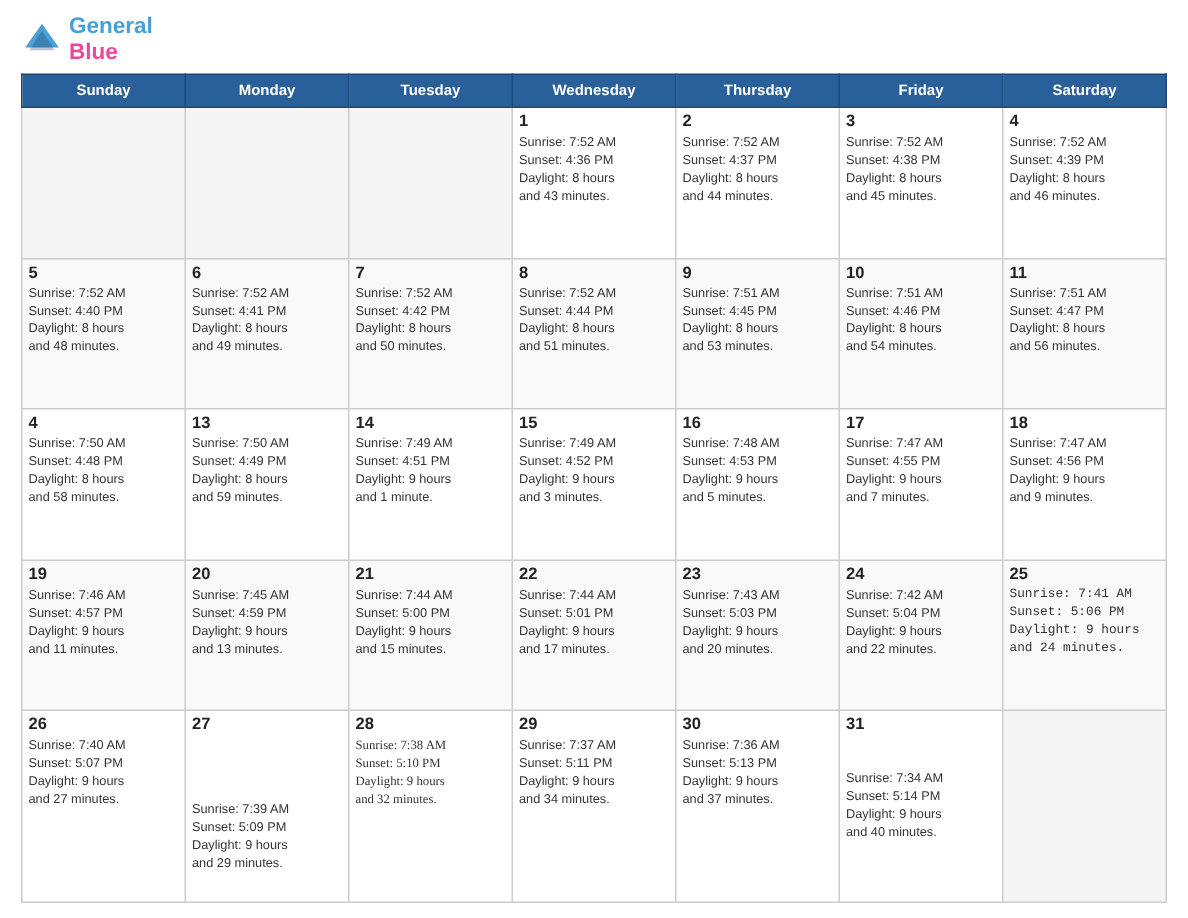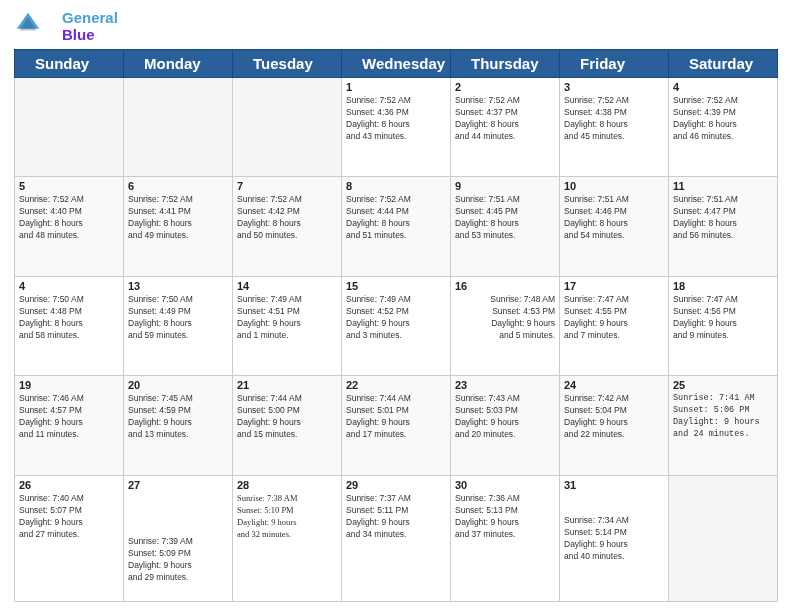--- a/index.html
+++ b/index.html
@@ -18,21 +18,22 @@
       flex-direction: column;
     }
     .header {
       display: flex;
       align-items: flex-start;
       justify-content: space-between;
       margin-bottom: 6px;
     }
     .logo {
       display: flex;
-      gap: 20px;
+      align-items: center;
+      gap: 4px;
     }
     .logo-text {
       font-size: 15px;
       font-weight: bold;
       color: #1a3a6b;
       line-height: 1.1;
     }
     .logo-text span {
       color: #4a9fd4;
     }
@@ -56,25 +57,25 @@
     .calendar {
       flex: 1;
       border: 1px solid #ccc;
       border-collapse: collapse;
       width: 100%;
       table-layout: fixed;
     }
     .calendar th {
       background: #2a6099;
       color: #fff;
-      font-size: 15px;
+      font-size: 10px;
       font-weight: bold;
-      padding: 5px 20px;
+      padding: 5px 4px;
       border: 1px solid #1a4a7a;
-      text-align: left;
+      text-align: center;
     }
     .calendar td {
       border: 1px solid #ccc;
       vertical-align: top;
       padding: 3px 4px;
       font-size: 9px;
       color: #333;
       height: 88px;
     }
     .calendar td.empty {
@@ -104,21 +105,21 @@
 
 <div class="page">
   <div class="header">
     <div class="logo">
       <svg class="logo-icon" viewBox="0 0 30 30">
         <polygon points="15,3 27,20 3,20" fill="#4a9fd4"></polygon>
         <polygon points="15,8 24,22 6,22" fill="#1a3a6b" opacity="0.3"></polygon>
       </svg>
       <div class="logo-text">
         <div><span>General</span></div>
-        <div style="color:#6d28d9">Blue</div>
+        <div style="color:#ec4899">Blue</div>
       </div>
     </div>
     <div class="title-block">
       <div class="month-title"></div>
       <div class="location-title"></div>
     </div>
   </div>
 
   <table class="calendar">
     <thead>
@@ -241,21 +242,21 @@
           </td>
           <td>
             <span class="day-number">15</span>
             <div class="day-info" style="white-space: pre-line;">Sunrise: 7:49 AM
 Sunset: 4:52 PM
 Daylight: 9 hours
 and 3 minutes.</div>
           </td>
           <td>
             <span class="day-number">16</span>
-            <div class="day-info" style="white-space: pre-line; text-align: right;">Sunrise: 7:48 AM
+            <div class="day-info" style="white-space: pre-line;">Sunrise: 7:48 AM
 Sunset: 4:53 PM
 Daylight: 9 hours
 and 5 minutes.</div>
           </td>
           <td>
             <span class="day-number">17</span>
             <div class="day-info" style="white-space: pre-line;">Sunrise: 7:47 AM
 Sunset: 4:55 PM
 Daylight: 9 hours
 and 7 minutes.</div>

